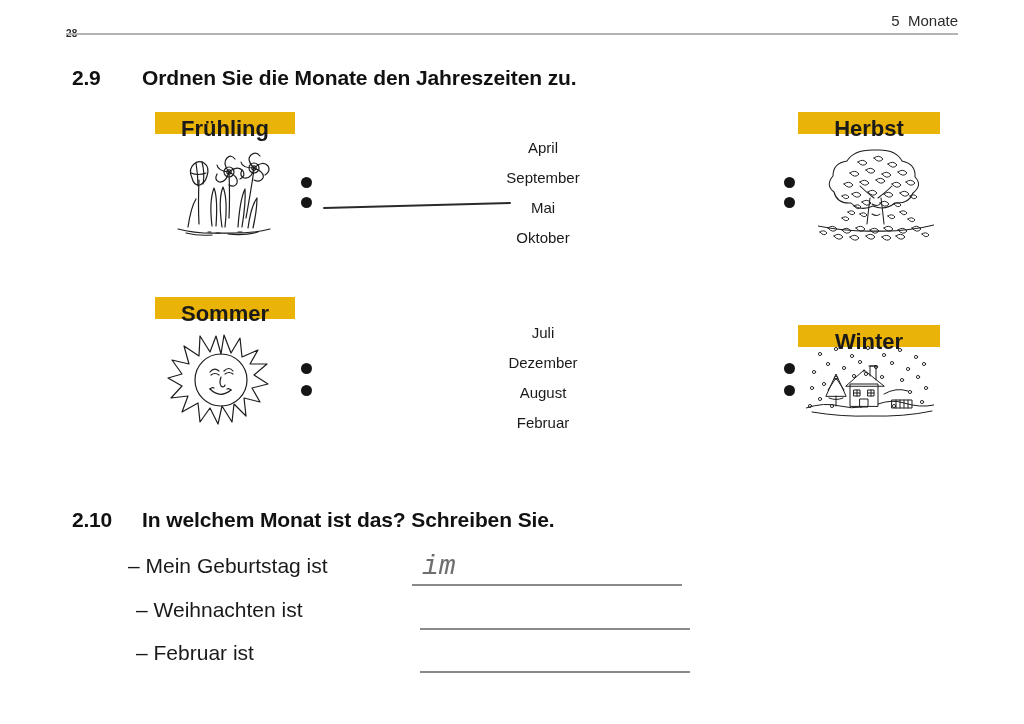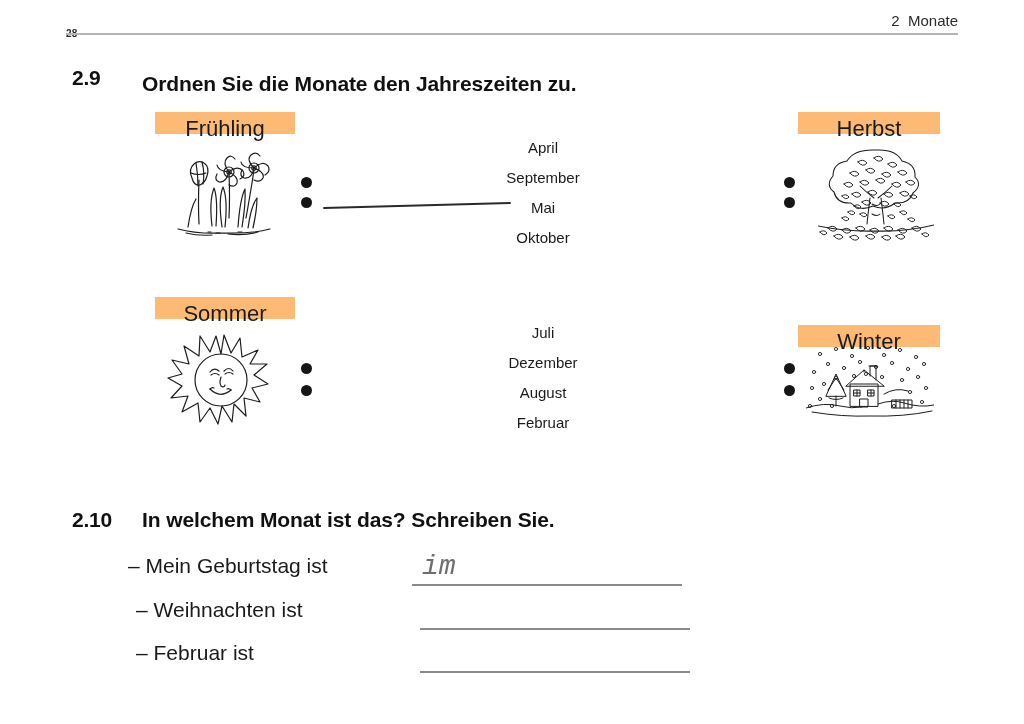--- a/index.html
+++ b/index.html
@@ -63,27 +63,28 @@
     font-size: 21px;
     font-weight: bold;
     color: #111111;
     white-space: nowrap;
     letter-spacing: -0.1px;
   }
 
   
   .season-chip {
     position: absolute;
-    background: #fdba74;
+    background: #eab308;
     font-size: 22px;
     color: #1a1a1a;
     text-align: center;
     line-height: 33px;
     height: 22px;
     white-space: nowrap;
+    font-weight: bold;
   }
 
   
   .illus {
     position: absolute;
   }
 
   
   .dot {
     position: absolute;
@@ -140,26 +141,26 @@
     font-size: 28px;
     color: #6e6e6e;
     white-space: nowrap;
   }
 </style>
 </head>
 <body>
 
 <div id="page-header">
   <div class="hdr-page">28</div>
-  <div class="hdr-chapter">2  Monate</div>
+  <div class="hdr-chapter">5  Monate</div>
   <div class="hdr-rule"></div>
 </div>
 
 <div class="ex-num" style="left:72px; top:66px;">2.9</div>
-<div class="ex-title" style="left:142px; top:72px;">Ordnen Sie die Monate den Jahreszeiten zu.</div>
+<div class="ex-title" style="left:142px; top:66px;">Ordnen Sie die Monate den Jahreszeiten zu.</div>
 
 <div class="season-chip" style="left:155px; top:112px; width:140px;">Frühling</div>
 
 <svg class="illus" style="left:172px; top:142px;" width="104" height="96" viewBox="0 0 104 96">
   <g fill="none" stroke="#1d1d1d" stroke-width="1.2" stroke-linecap="round" stroke-linejoin="round">
 
     <path d="M20 36 q-4 -9 2 -14 q5 -4 10 -1 q6 4 3 13 q-2 7 -7 9 q-6 1 -8 -7 Z"></path>
     <path d="M24 21 q2 12 2 23"></path>
     <path d="M30 20 q3 11 1 22"></path>
     <path d="M19 31 q7 3 15 0"></path>

